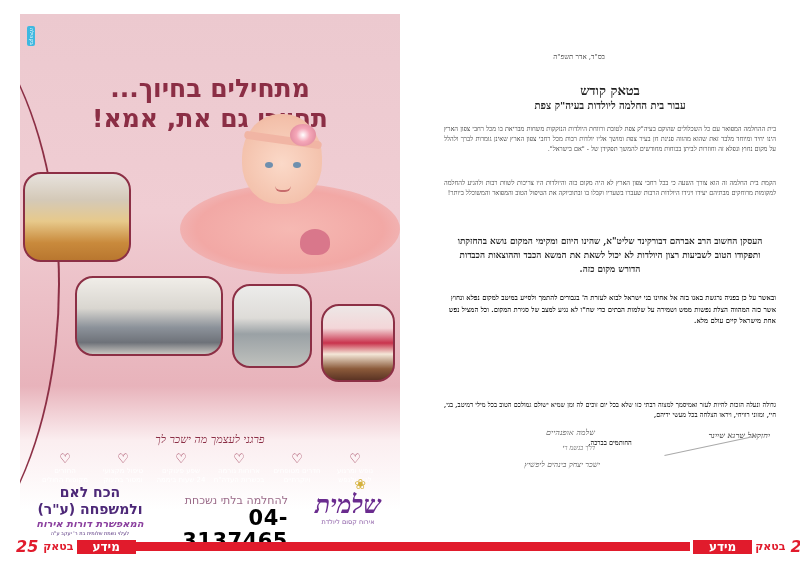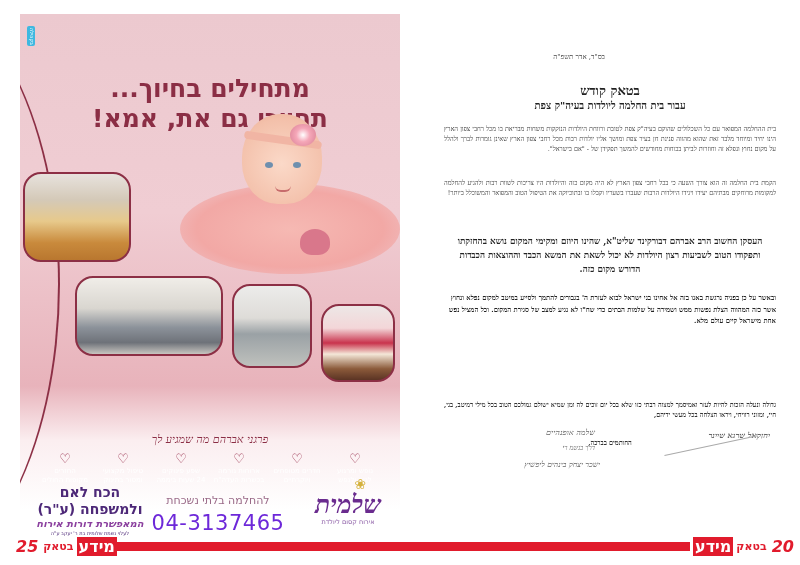--- a/index.html
+++ b/index.html
@@ -35,34 +35,34 @@
 
   .features { position:absolute; top:438px; left:16px; right:16px; display:flex; justify-content:space-between; direction:rtl; }
   .feature { width:58px; text-align:center; color:#fff; font-size:7px; line-height:9px; }
   .feature .heart-ic { display:block; margin:0 auto 2px; color:#9b3450; font-size:13px; line-height:13px; }
 
   .ad-bottom { position:absolute; left:20px; top:498px; width:380px; height:36px; direction:rtl; }
   .brand-r { position:absolute; right:12px; top:-6px; width:80px; text-align:center; }
   .brand-r .name { color:#6a2b8e; font-size:25px; font-weight:bold; font-family:"DejaVu Serif", serif; font-style:italic; line-height:26px; }
   .brand-r .sub { color:#8a5aa5; font-size:6.5px; }
   .brand-r .swirl { position:absolute; right:22px; top:-16px; color:#d4b13c; font-size:14px; }
-  .phone-block { position:absolute; left:128px; top:-4px; width:140px; text-align:center; }
+  .phone-block { position:absolute; left:128px; top:-4px; width:140px; text-align:right; }
   .phone-block .label { color:#9a6a88; font-size:11px; }
-  .phone-block .num { color:#6d28d9; font-size:21px; font-weight:normal; letter-spacing:0.5px; line-height:32px; direction:ltr; }
+  .phone-block .num { color:#000000; font-size:21px; font-weight:bold; letter-spacing:0.5px; line-height:23px; direction:ltr; }
   .brand-l { position:absolute; left:10px; top:-14px; width:120px; text-align:center; }
   .brand-l .t1 { color:#4d2878; font-size:14px; font-weight:bold; line-height:17px; }
   .brand-l .t2 { color:#8a3f9e; font-size:10px; font-weight:bold; font-style:italic; line-height:12px; }
   .brand-l .t3 { color:#4d2878; font-size:5px; }
 
   
   .footer-bar { position:absolute; top:542px; height:9px; background:#e11b2c; }
   .footer-left { left:100px; width:300px; }
   .footer-right { left:400px; width:290px; }
   .pg-label { position:absolute; top:537px; font-size:11px; font-weight:bold; color:#e11b2c; direction:rtl; display:flex; align-items:center; gap:3px; }
-  .pg-label .tag { background:#e11b2c; color:#fff; padding:0 2px; font-size:16px; }
+  .pg-label .tag { background:#e11b2c; color:#fff; padding:0 16px; font-size:12px; }
   .pg-label .num { font-size:16px; font-style:italic; color:#e11b2c; margin:0 2px; }
   .pg-left { left:14px; }
   .pg-right { left:693px; }
 
   
   .letter { position:absolute; left:440px; top:0; width:340px; height:530px; direction:rtl; color:#222; font-family:"DejaVu Serif", serif; }
   .letter .date { position:absolute; top:53px; right:175px; font-size:7px; color:#444; }
   .letter .title { position:absolute; top:83px; left:0; right:0; text-align:center; font-size:13px; font-weight:bold; }
   .letter .subtitle { position:absolute; top:100px; left:0; right:0; text-align:center; font-size:10px; font-weight:bold; }
   .letter .p { position:absolute; left:4px; right:4px; font-size:6.4px; line-height:10px; text-align:justify; color:#333; }
@@ -102,21 +102,21 @@
       <div class="eye r"></div>
       <div class="mouth"></div>
       <div class="heart"></div>
     </div>
 
     <div class="photo food"></div>
     <div class="photo living"></div>
     <div class="photo nursery"></div>
     <div class="photo cake"></div>
 
-    <div class="ad-script">פרגני אברהם מה שמגיע לך</div>
+    <div class="ad-script">פרגני לעצמך מה ישכר לך</div>
 
     <div class="features">
       <div class="feature">
         <span class="heart-ic">♡</span>
         <div>נופש ומרגוע</div>
         <div>לגוף ולנפש</div>
       </div>
       <div class="feature">
         <span class="heart-ic">♡</span>
         <div>חדרים מטופחים</div>

